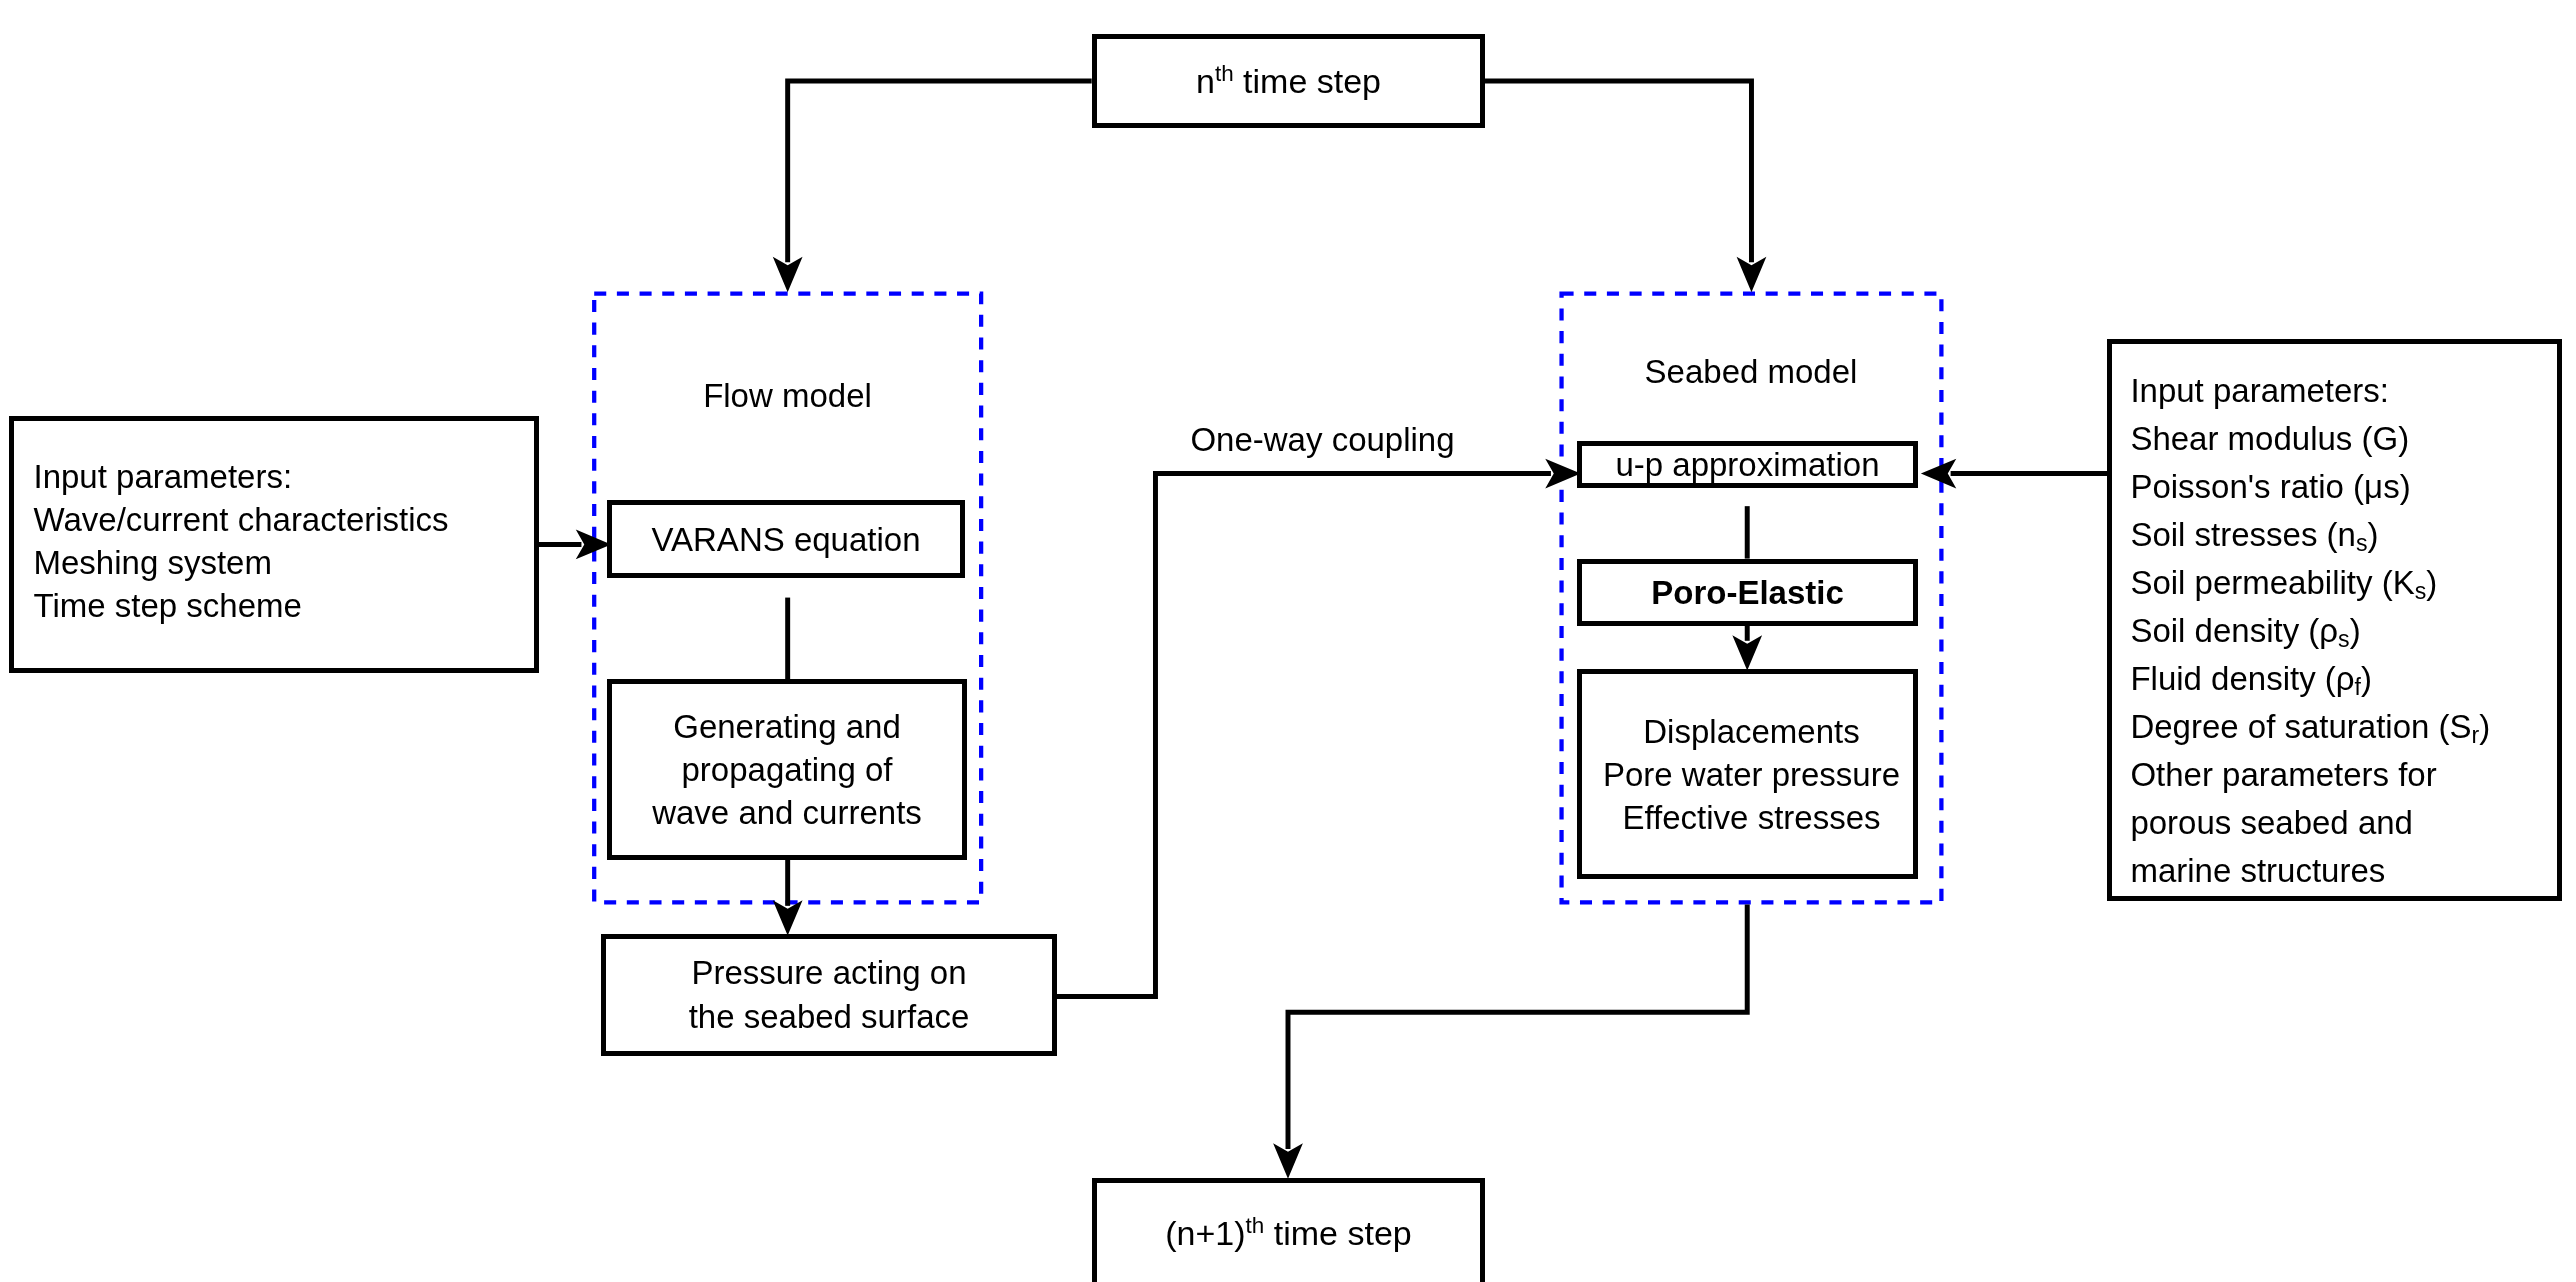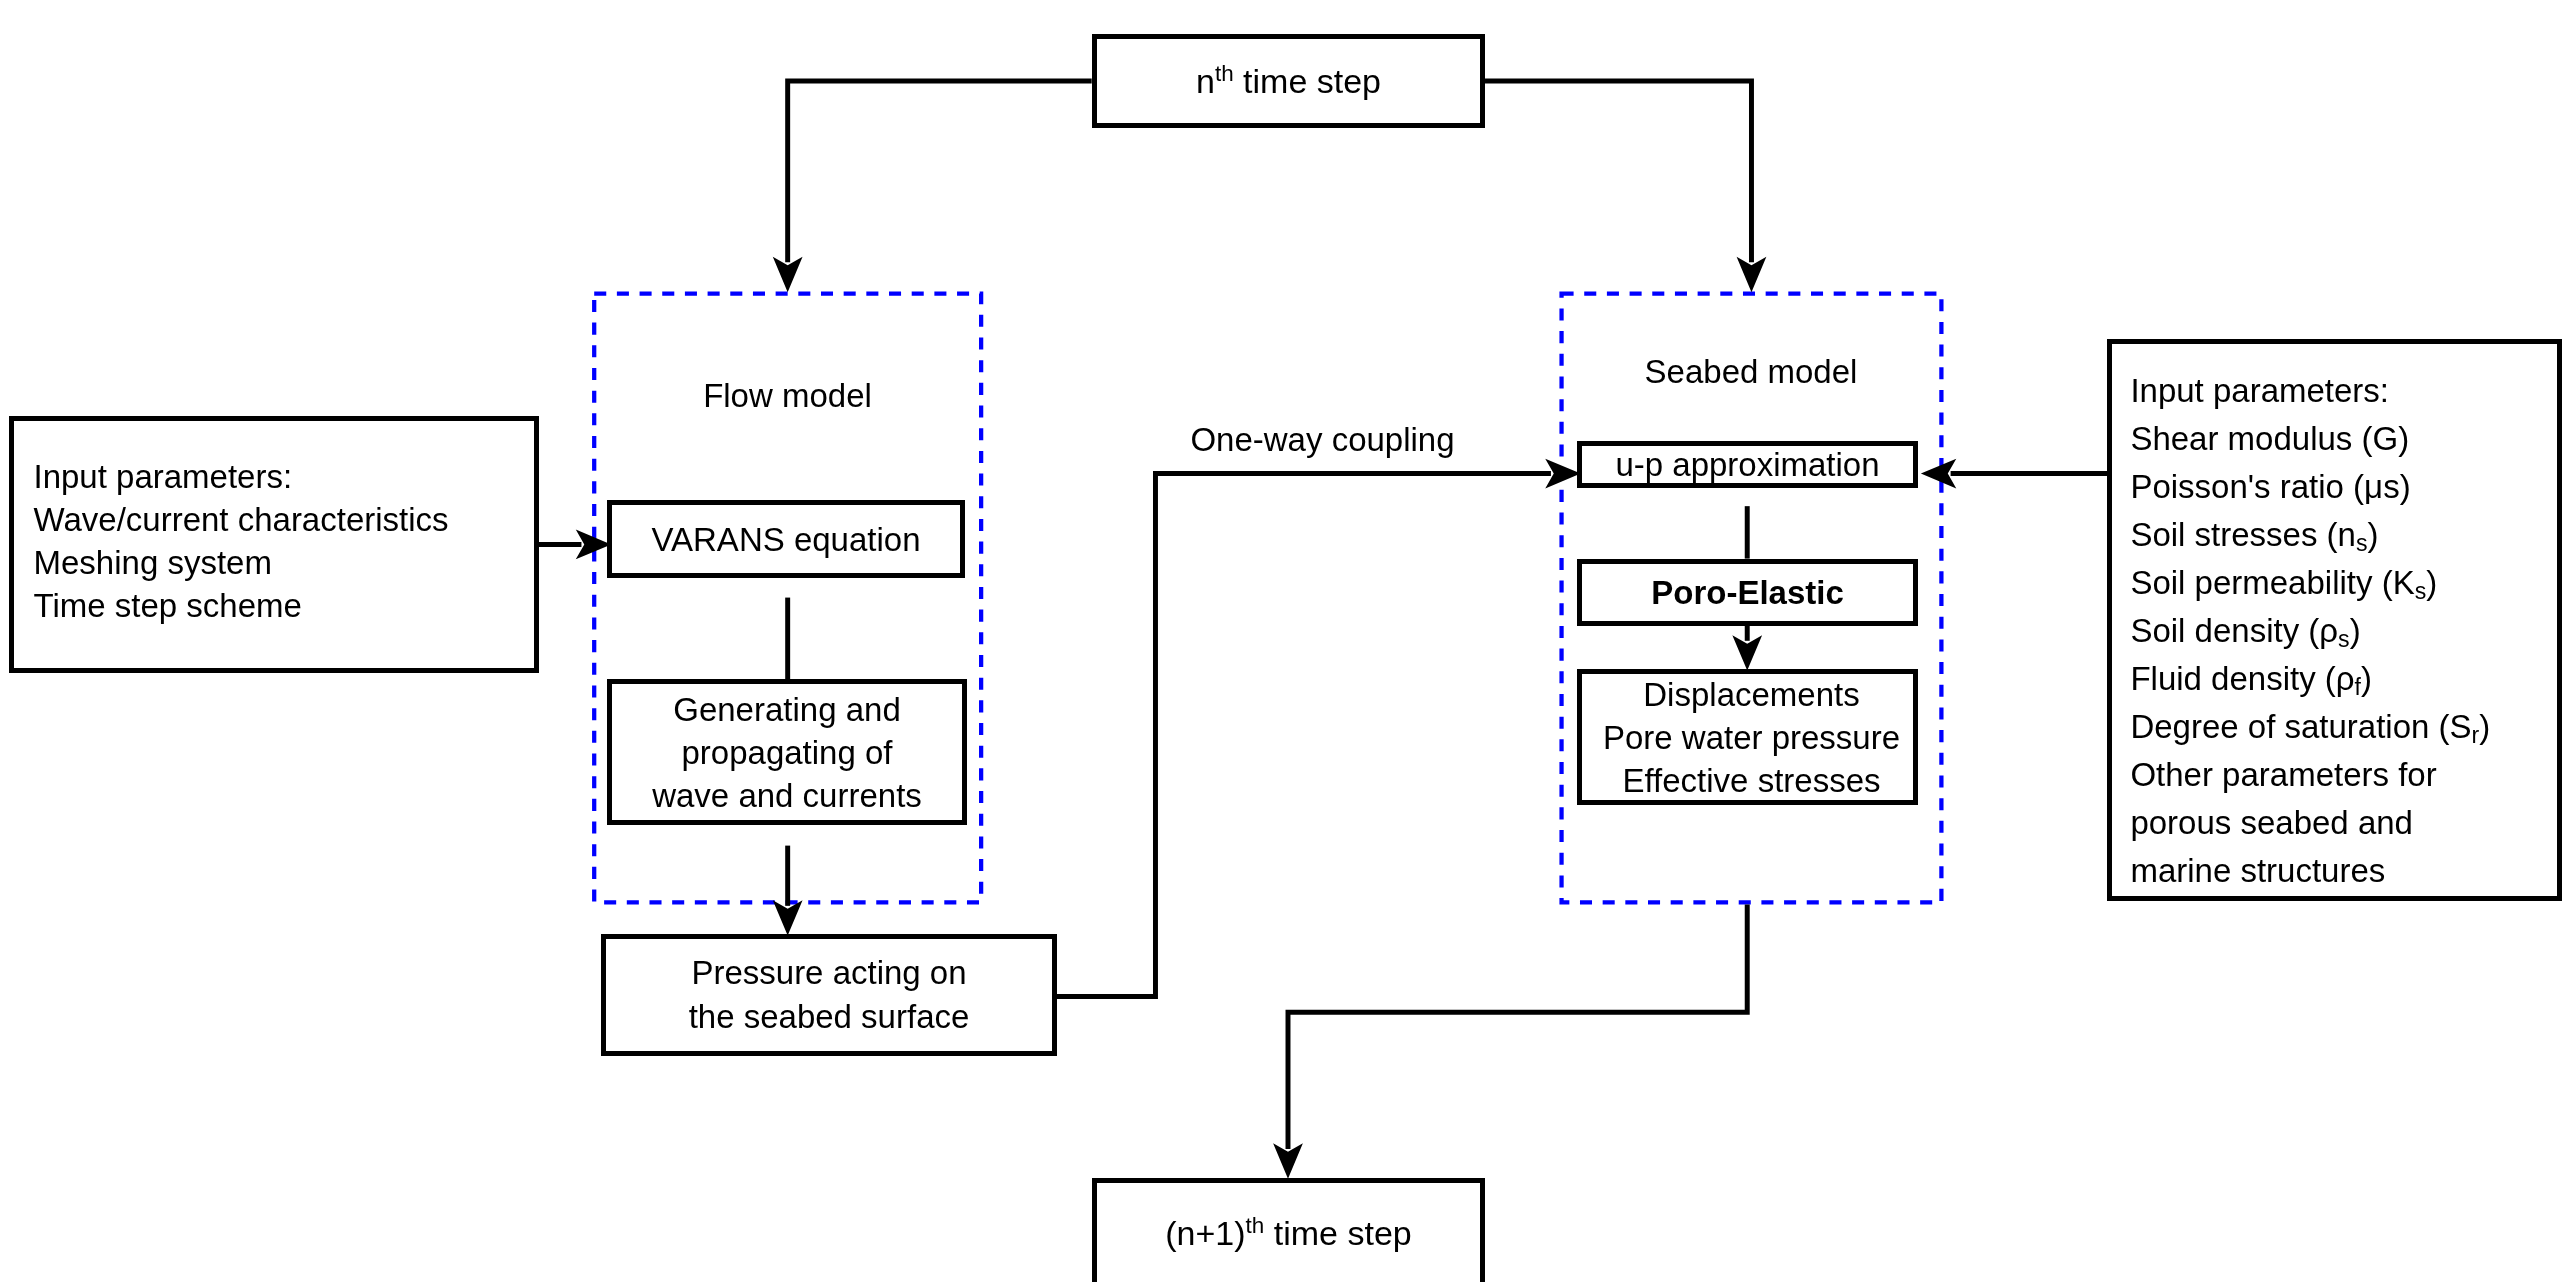--- a/index.html
+++ b/index.html
@@ -62,26 +62,26 @@
   }
   
   #top-box      { left: 1092px; top: 14px;   width: 393px; height: 94px; }
   #bottom-box   { left: 1092px; top: 1158px; width: 393px; height: 111px; }
   #left-box     { left: 8.5px;   top: 396px;  width: 530px; height: 257px;
                   padding: 34px 7px 0 20px; line-height: 43px; }
   #right-box    { left: 2107px; top: 319px;  width: 455px; height: 562px;
                   padding: 23px 5.7px 0 18.4px;  line-height: 48px; }
   #flow-title   { left: 592px;  top: 354px;  width: 391px; }
   #varans-box   { left: 607px;  top: 480px;  width: 358px; height: 78px; align-items: center; }
-  #gen-box      { left: 607px;  top: 659px;  width: 360px; height: 146px; }
+  #gen-box      { left: 607px;  top: 659px;  width: 360px; height: 181px; }
   #pressure-box { left: 601px;  top: 914px; width: 456px; height: 122px; line-height: 44px; }
   #seabed-title { left: 1559px; top: 330px;  width: 384px; }
   #up-box       { left: 1577px; top: 421px;  width: 341px; height: 47px; }
   #poro-box     { left: 1577px; top: 539px;  width: 341px; height: 67px; font-weight: bold; }
-  #disp-box     { left: 1577px; top: 649px;  width: 341px; height: 136px; padding-left: 8px; }
+  #disp-box     { left: 1577px; top: 649px;  width: 341px; height: 210px; padding-left: 8px; }
   #coupling-label { left: 1163px; top: 401px; width: 319px; position: absolute;
                     text-align: center; font-size: 33px; line-height: 37px; }
 </style>
 </head>
 <body>
 
 <div id="canvas">
 
   <svg id="wires" viewBox="0 0 3634 1809" xmlns="http://www.w3.org/2000/svg">
 

